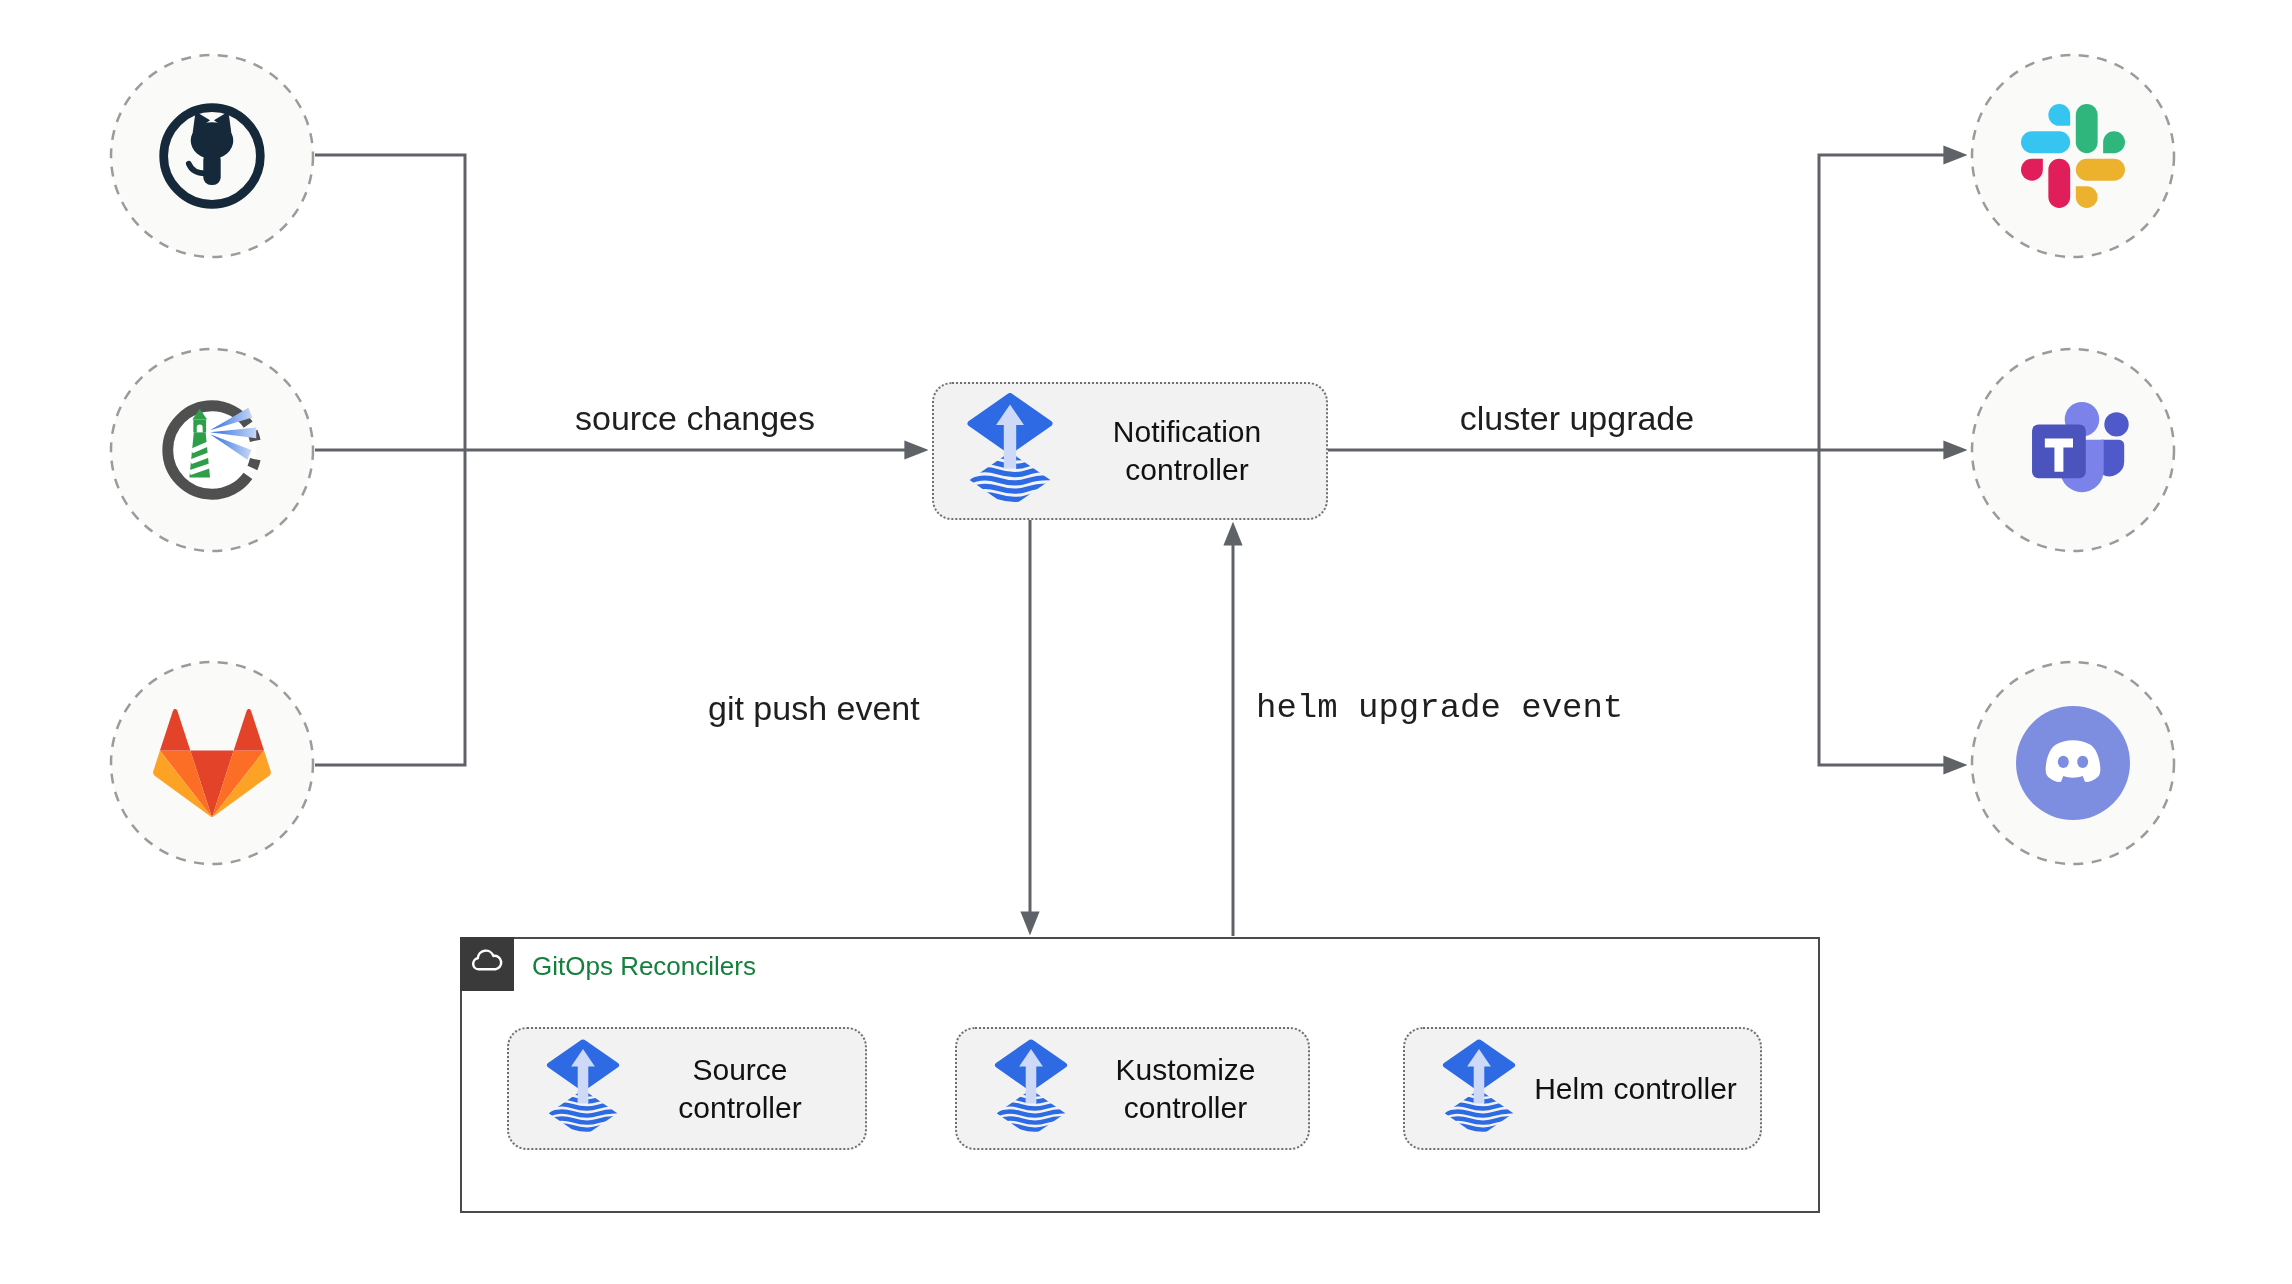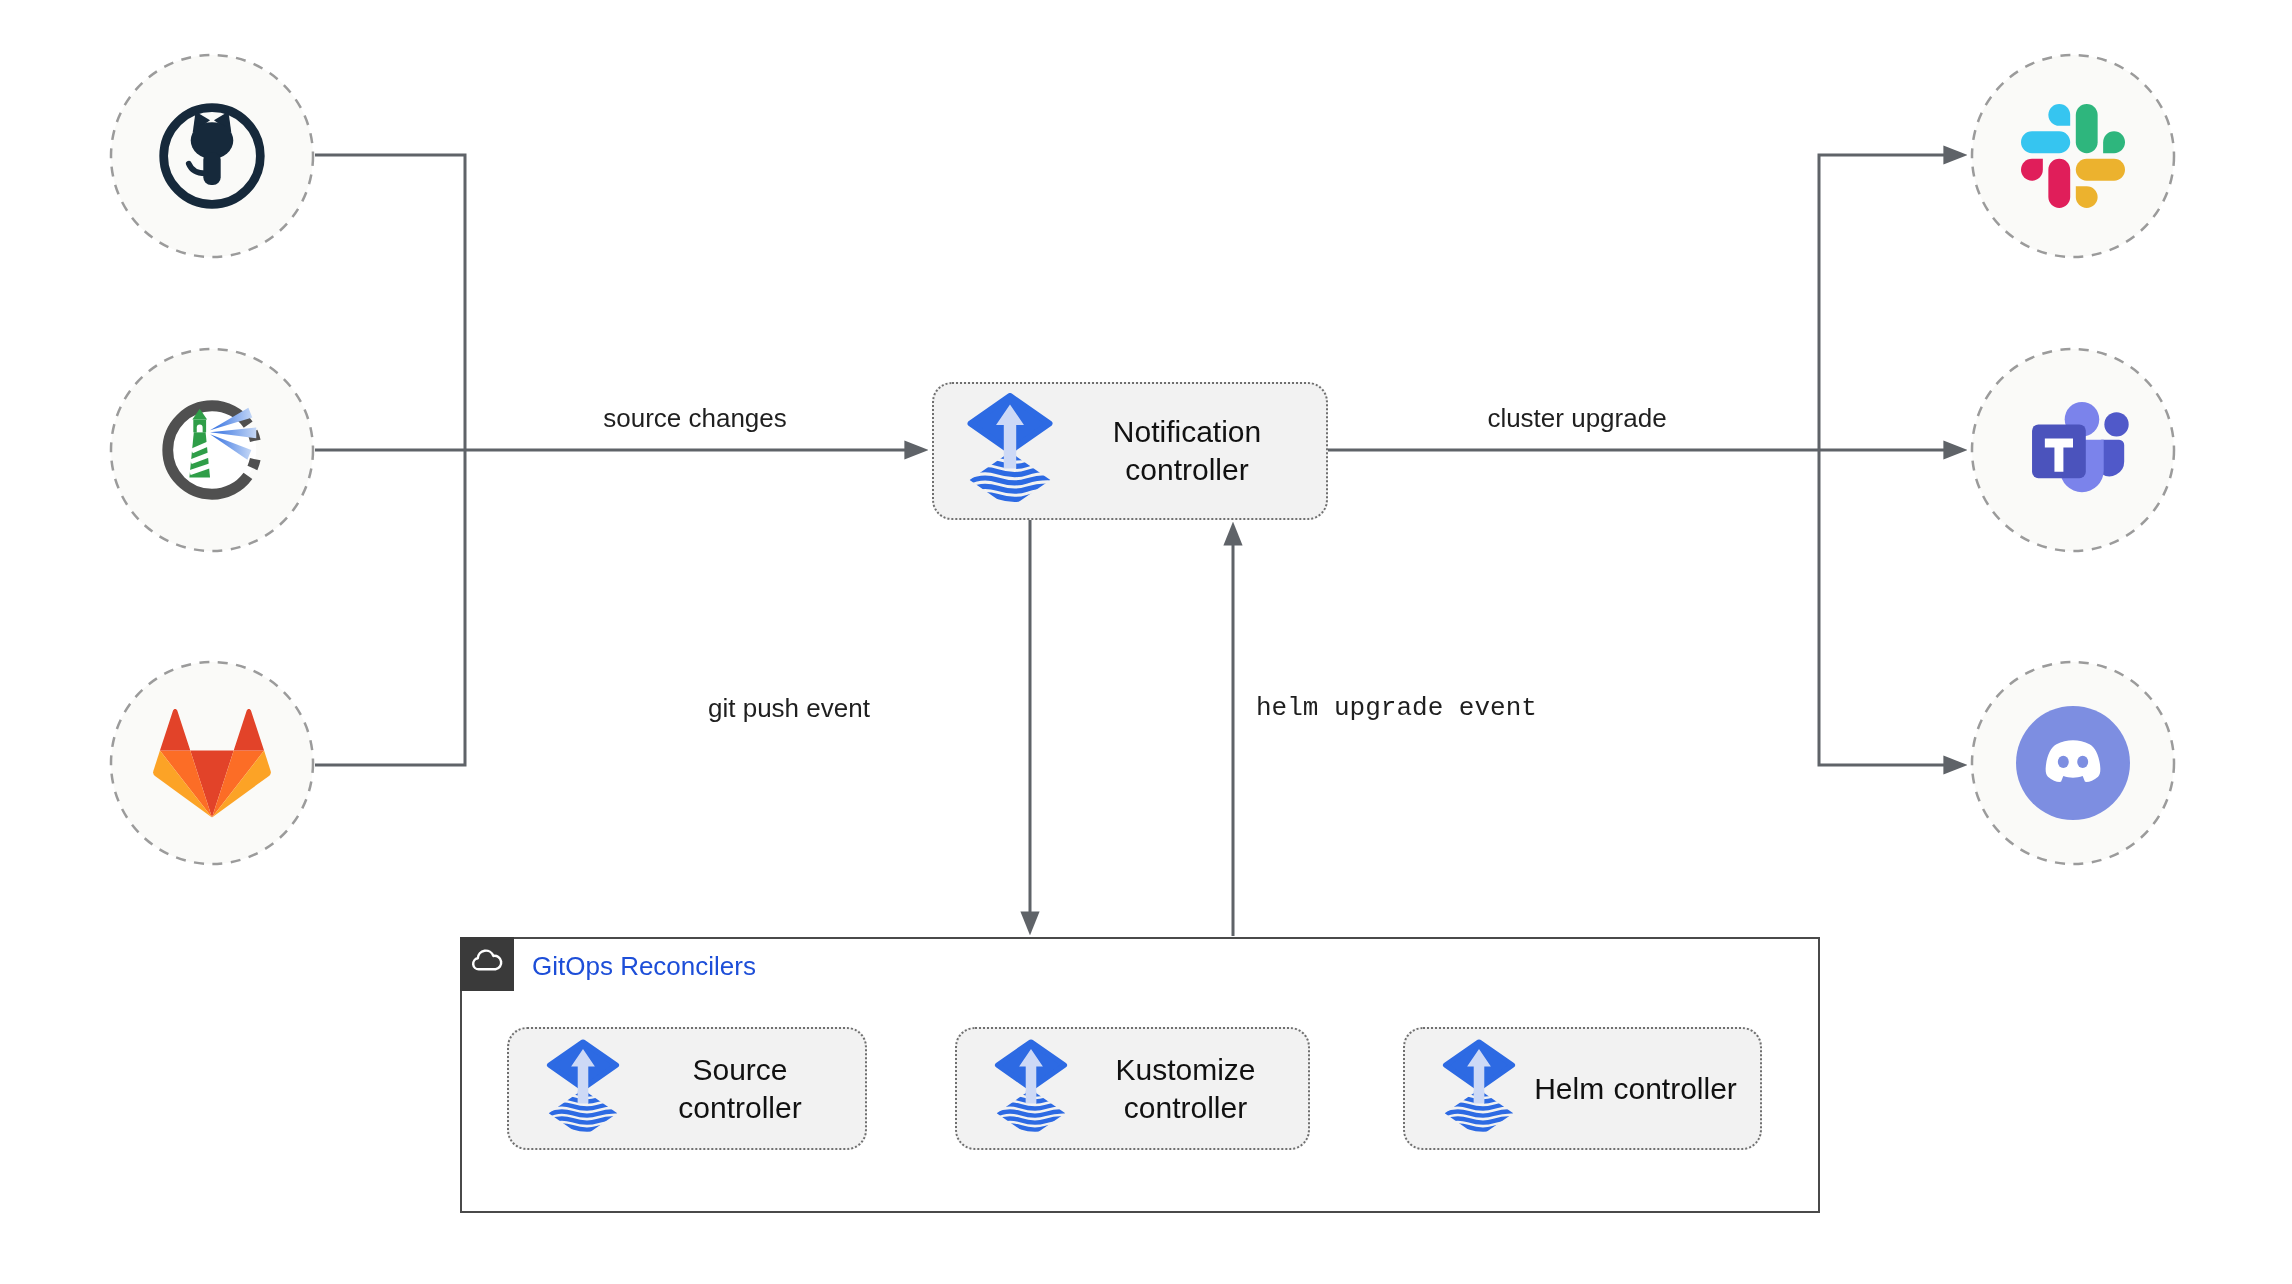--- a/index.html
+++ b/index.html
@@ -29,24 +29,24 @@
   .recon-box .ctrl-label{max-width:210px;margin:0 auto;}
   #recon-group{
     position:absolute;left:460px;top:937px;width:1360px;height:276px;z-index:1;
     border:2px solid #4a4a4a;box-sizing:border-box;background:#ffffff;
   }
   #recon-badge{
     position:absolute;left:-2px;top:-2px;width:54px;height:54px;background:#3a3a3a;
     display:flex;align-items:center;justify-content:center;
   }
   #recon-title{
-    position:absolute;left:70px;top:12px;font-size:26px;color:#1d4ed8;white-space:nowrap;
+    position:absolute;left:70px;top:12px;font-size:26px;color:#15803d;white-space:nowrap;
   }
   .edge-label{
-    position:absolute;z-index:3;font-size:26px;color:#1f1f1f;white-space:nowrap;height:36px;line-height:36px;
+    position:absolute;z-index:3;font-size:34px;color:#1f1f1f;white-space:nowrap;height:36px;line-height:36px;
   }
   #lbl-source{left:555px;top:400px;width:280px;text-align:center;}
   #lbl-cluster{left:1437px;top:400px;width:280px;text-align:center;}
   #lbl-gitpush{left:708px;top:690px;width:300px;text-align:left;}
   #lbl-helmupgrade{left:1256px;top:690px;width:340px;text-align:left;font-family:Liberation Mono, monospace;}
   #defs-svg{position:absolute;width:0;height:0;}
 </style>
 </head>
 <body>
 

